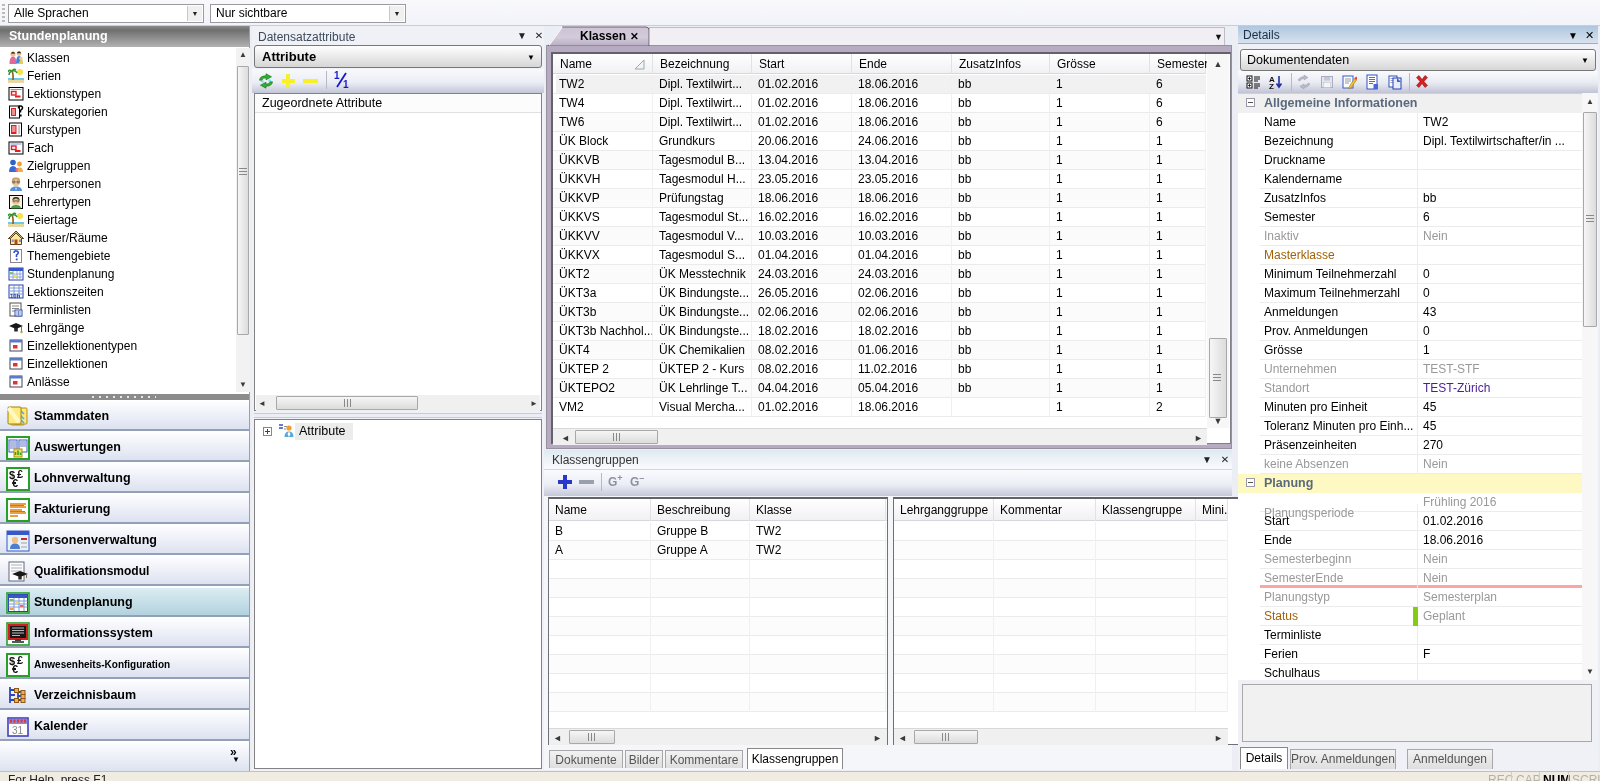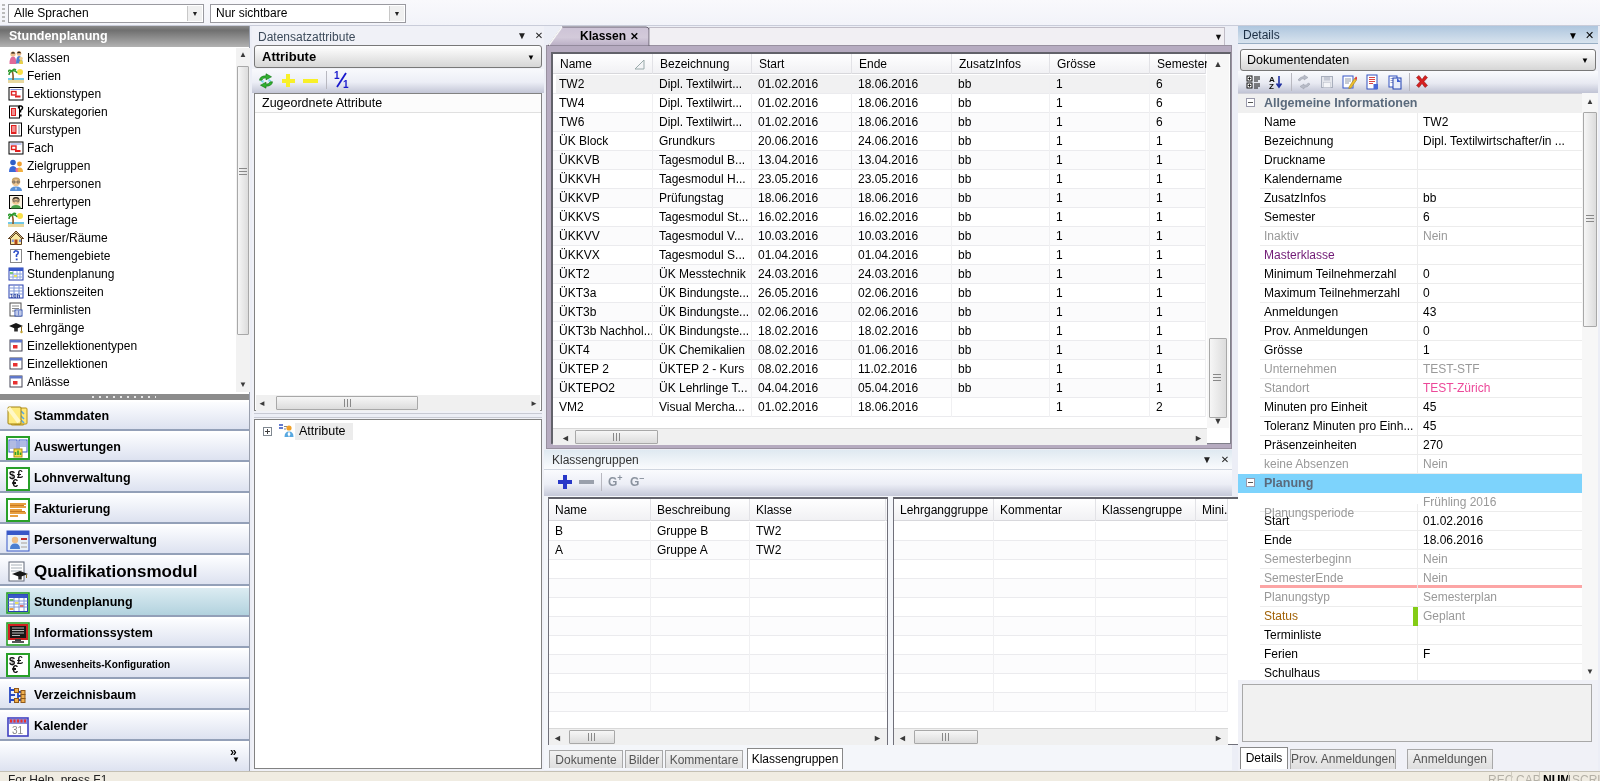--- a/index.html
+++ b/index.html
@@ -388,21 +388,21 @@
 <svg class="abs" style="left:6px;top:498px" width="24" height="24" viewBox="0 0 24 24">
     <use href="#i-fakt"></use>
   </svg>
 <div class="abs" style="left:0;top:526px;width:249px;height:29px;background:linear-gradient(#fcfdff,#dde2f0);border-bottom:2px solid #93a0b8;">
     <div class="abs" style="left:34px;top:0;height:29px;line-height:29px;font-weight:bold;font-size:12.5px;">Personenverwaltung</div>
   </div>
 <svg class="abs" style="left:6px;top:529px" width="24" height="24" viewBox="0 0 24 24">
     <use href="#i-perso"></use>
   </svg>
 <div class="abs" style="left:0;top:557px;width:249px;height:29px;background:linear-gradient(#fcfdff,#dde2f0);border-bottom:2px solid #93a0b8;">
-    <div class="abs" style="left:34px;top:0;height:29px;line-height:29px;font-weight:bold;font-size:17px;">Qualifikationsmodul</div>
+    <div class="abs" style="left:34px;top:0;height:29px;line-height:29px;font-weight:bold;font-size:12px;">Qualifikationsmodul</div>
   </div>
 <svg class="abs" style="left:6px;top:560px" width="24" height="24" viewBox="0 0 24 24">
     <use href="#i-quali"></use>
   </svg>
 <div class="abs" style="left:0;top:588px;width:249px;height:29px;background:linear-gradient(#dcecf2,#b2d2de);border-bottom:2px solid #93a0b8;">
     <div class="abs" style="left:34px;top:0;height:29px;line-height:29px;font-weight:bold;font-size:12.5px;">Stundenplanung</div>
   </div>
 <svg class="abs" style="left:6px;top:591px" width="24" height="24" viewBox="0 0 24 24">
     <use href="#i-stplbig"></use>
   </svg>
@@ -919,21 +919,21 @@
     </div>
     <div class="abs" style="left:22px;top:114px;width:322px;height:19px;border-bottom:1px solid #ececec;">
       <div class="abs" style="left:4px;top:0;width:154px;height:19px;line-height:18px;color:#000;border-right:1px solid #ececec;white-space:nowrap;overflow:hidden;">Semester</div>
       <div class="abs" style="left:163px;top:0;width:155px;height:19px;line-height:18px;color:#000;white-space:nowrap;overflow:hidden;">6</div>
     </div>
     <div class="abs" style="left:22px;top:133px;width:322px;height:19px;border-bottom:1px solid #ececec;">
       <div class="abs" style="left:4px;top:0;width:154px;height:19px;line-height:18px;color:#999;border-right:1px solid #ececec;white-space:nowrap;overflow:hidden;">Inaktiv</div>
       <div class="abs" style="left:163px;top:0;width:155px;height:19px;line-height:18px;color:#999;white-space:nowrap;overflow:hidden;">Nein</div>
     </div>
     <div class="abs" style="left:22px;top:152px;width:322px;height:19px;border-bottom:1px solid #ececec;">
-      <div class="abs" style="left:4px;top:0;width:154px;height:19px;line-height:18px;color:#701a75;border-right:1px solid #ececec;white-space:nowrap;overflow:hidden;">Masterklasse</div>
+      <div class="abs" style="left:4px;top:0;width:154px;height:19px;line-height:18px;color:#a16207;border-right:1px solid #ececec;white-space:nowrap;overflow:hidden;">Masterklasse</div>
       <div class="abs" style="left:163px;top:0;width:155px;height:19px;line-height:18px;color:#999;white-space:nowrap;overflow:hidden;"></div>
     </div>
     <div class="abs" style="left:22px;top:171px;width:322px;height:19px;border-bottom:1px solid #ececec;">
       <div class="abs" style="left:4px;top:0;width:154px;height:19px;line-height:18px;color:#000;border-right:1px solid #ececec;white-space:nowrap;overflow:hidden;">Minimum Teilnehmerzahl</div>
       <div class="abs" style="left:163px;top:0;width:155px;height:19px;line-height:18px;color:#000;white-space:nowrap;overflow:hidden;">0</div>
     </div>
     <div class="abs" style="left:22px;top:190px;width:322px;height:19px;border-bottom:1px solid #ececec;">
       <div class="abs" style="left:4px;top:0;width:154px;height:19px;line-height:18px;color:#000;border-right:1px solid #ececec;white-space:nowrap;overflow:hidden;">Maximum Teilnehmerzahl</div>
       <div class="abs" style="left:163px;top:0;width:155px;height:19px;line-height:18px;color:#000;white-space:nowrap;overflow:hidden;">0</div>
     </div>
@@ -948,39 +948,39 @@
     <div class="abs" style="left:22px;top:247px;width:322px;height:19px;border-bottom:1px solid #ececec;">
       <div class="abs" style="left:4px;top:0;width:154px;height:19px;line-height:18px;color:#000;border-right:1px solid #ececec;white-space:nowrap;overflow:hidden;">Grösse</div>
       <div class="abs" style="left:163px;top:0;width:155px;height:19px;line-height:18px;color:#000;white-space:nowrap;overflow:hidden;">1</div>
     </div>
     <div class="abs" style="left:22px;top:266px;width:322px;height:19px;border-bottom:1px solid #ececec;">
       <div class="abs" style="left:4px;top:0;width:154px;height:19px;line-height:18px;color:#999;border-right:1px solid #ececec;white-space:nowrap;overflow:hidden;">Unternehmen</div>
       <div class="abs" style="left:163px;top:0;width:155px;height:19px;line-height:18px;color:#999;white-space:nowrap;overflow:hidden;">TEST-STF</div>
     </div>
     <div class="abs" style="left:22px;top:285px;width:322px;height:19px;border-bottom:1px solid #ececec;">
       <div class="abs" style="left:4px;top:0;width:154px;height:19px;line-height:18px;color:#999;border-right:1px solid #ececec;white-space:nowrap;overflow:hidden;">Standort</div>
-      <div class="abs" style="left:163px;top:0;width:155px;height:19px;line-height:18px;color:#ec4899;white-space:nowrap;overflow:hidden;">TEST-Zürich</div>
+      <div class="abs" style="left:163px;top:0;width:155px;height:19px;line-height:18px;color:#4c1d95;white-space:nowrap;overflow:hidden;">TEST-Zürich</div>
     </div>
     <div class="abs" style="left:22px;top:304px;width:322px;height:19px;border-bottom:1px solid #ececec;">
       <div class="abs" style="left:4px;top:0;width:154px;height:19px;line-height:18px;color:#000;border-right:1px solid #ececec;white-space:nowrap;overflow:hidden;">Minuten pro Einheit</div>
       <div class="abs" style="left:163px;top:0;width:155px;height:19px;line-height:18px;color:#000;white-space:nowrap;overflow:hidden;">45</div>
     </div>
     <div class="abs" style="left:22px;top:323px;width:322px;height:19px;border-bottom:1px solid #ececec;">
       <div class="abs" style="left:4px;top:0;width:154px;height:19px;line-height:18px;color:#000;border-right:1px solid #ececec;white-space:nowrap;overflow:hidden;">Toleranz Minuten pro Einh...</div>
       <div class="abs" style="left:163px;top:0;width:155px;height:19px;line-height:18px;color:#000;white-space:nowrap;overflow:hidden;">45</div>
     </div>
     <div class="abs" style="left:22px;top:342px;width:322px;height:19px;border-bottom:1px solid #ececec;">
       <div class="abs" style="left:4px;top:0;width:154px;height:19px;line-height:18px;color:#000;border-right:1px solid #ececec;white-space:nowrap;overflow:hidden;">Präsenzeinheiten</div>
       <div class="abs" style="left:163px;top:0;width:155px;height:19px;line-height:18px;color:#000;white-space:nowrap;overflow:hidden;">270</div>
     </div>
     <div class="abs" style="left:22px;top:361px;width:322px;height:19px;border-bottom:1px solid #ececec;">
       <div class="abs" style="left:4px;top:0;width:154px;height:19px;line-height:18px;color:#999;border-right:1px solid #ececec;white-space:nowrap;overflow:hidden;">keine Absenzen</div>
       <div class="abs" style="left:163px;top:0;width:155px;height:19px;line-height:18px;color:#999;white-space:nowrap;overflow:hidden;">Nein</div>
     </div>
-    <div class="abs" style="left:0;top:380px;width:344px;height:19px;background:#7dd3fc;">
+    <div class="abs" style="left:0;top:380px;width:344px;height:19px;background:#fef9c3;">
       <div class="abs" style="left:8px;top:4px;width:9px;height:9px;border:1px solid #99a;background:#fff;">
         <div class="abs" style="left:1px;top:3px;width:5px;height:1px;background:#555;"></div>
       </div>
       <div class="abs" style="left:26px;top:0;height:19px;line-height:19px;font-weight:bold;color:#5a6a7c;font-size:12.5px;">Planung</div>
     </div>
     <div class="abs" style="left:22px;top:399px;width:322px;height:19px;border-bottom:1px solid #ececec;">
       <div class="abs" style="left:4px;top:0;width:154px;height:19px;line-height:18px;color:#999;border-right:1px solid #ececec;white-space:nowrap;overflow:hidden;margin-top:11px;">Planungsperiode</div>
       <div class="abs" style="left:163px;top:0;width:155px;height:19px;line-height:18px;color:#999;white-space:nowrap;overflow:hidden;">Frühling 2016</div>
     </div>
     <div class="abs" style="left:22px;top:418px;width:322px;height:19px;border-bottom:1px solid #ececec;">

